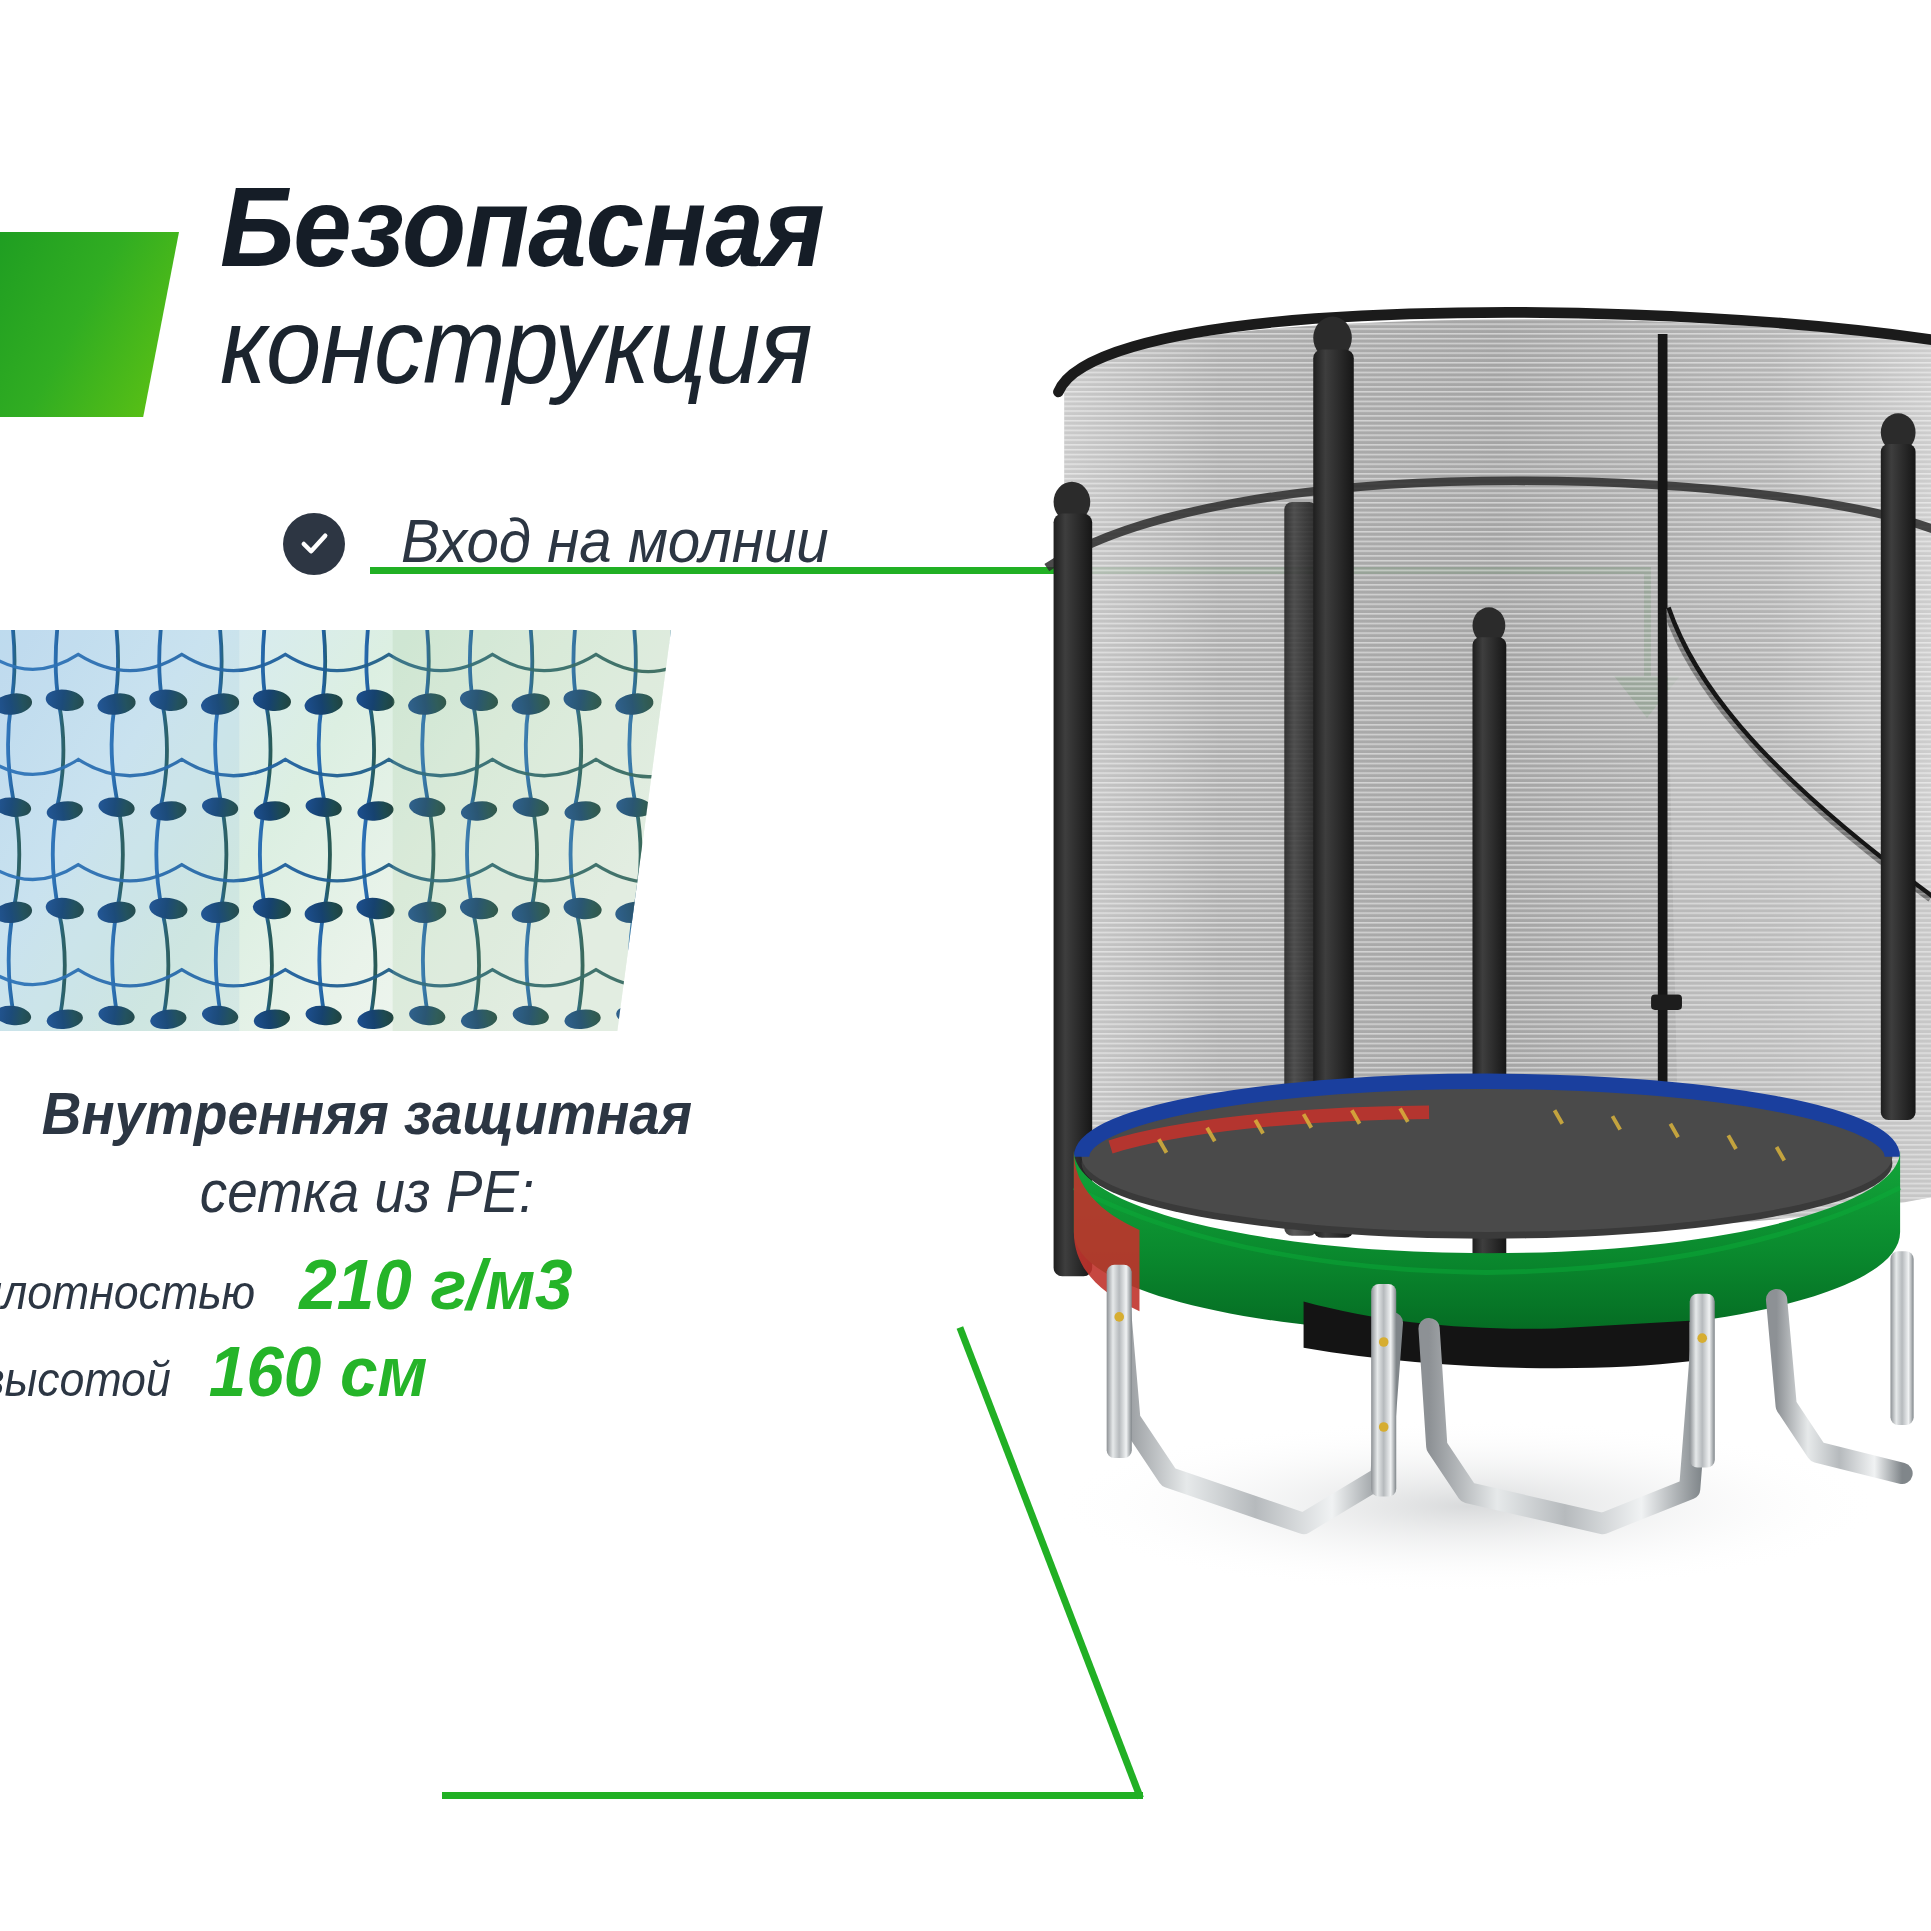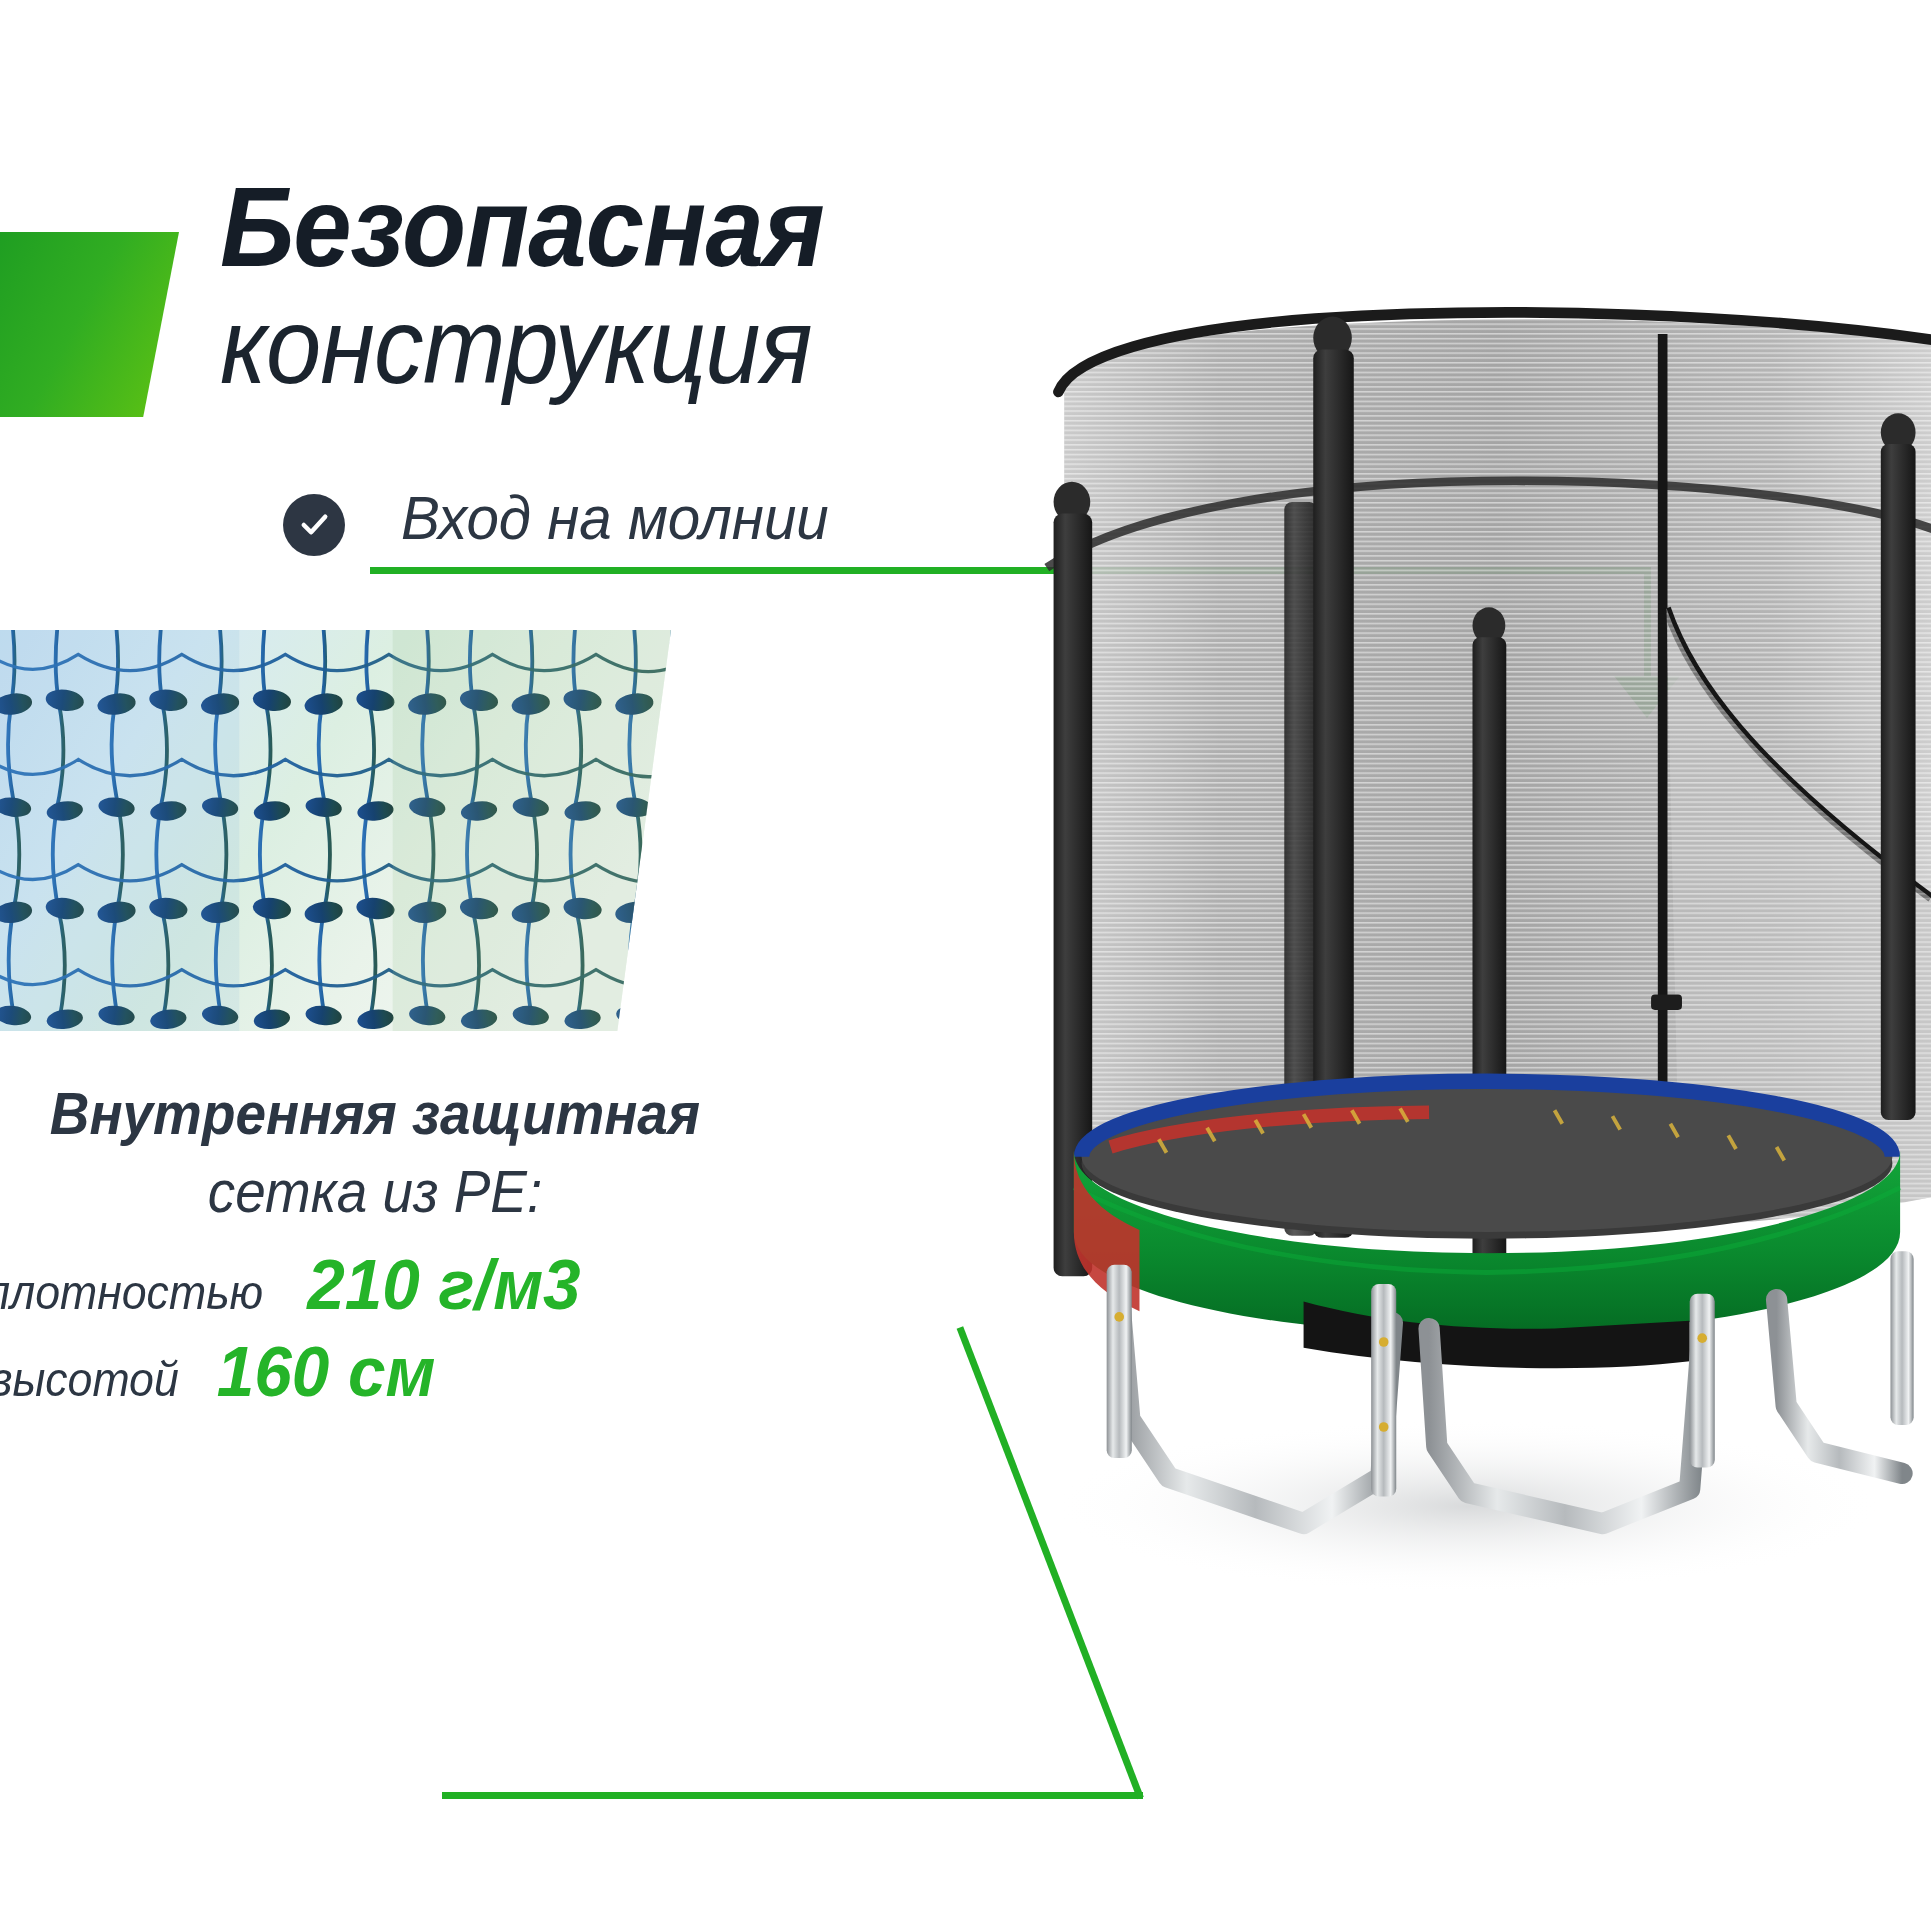--- a/index.html
+++ b/index.html
@@ -24,21 +24,21 @@
     color:#151d27;letter-spacing:-1px;transform:scaleX(.92);transform-origin:left center;
     white-space:nowrap;
   }
   .title-line2{
     font-size:108px;line-height:1.05;font-weight:normal;font-style:italic;
     color:#1b242e;letter-spacing:-1px;transform:scaleX(.92);transform-origin:left center;
     white-space:nowrap;margin-top:7.7px;
   }
 
   
-  .bullet{position:absolute;display:flex;align-items:flex-end;}
+  .bullet{position:absolute;display:flex;align-items:center;margin-top:23px;}
   .check-circle{
     width:62px;height:62px;border-radius:50%;background:#2d3643;
     flex:0 0 62px;display:flex;align-items:center;justify-content:center;
   }
   .check-circle svg{display:block;}
   .bullet-text{
     font-size:62px;line-height:1.22;font-style:italic;color:#2c3643;
     transform:scaleX(.94);transform-origin:left top;white-space:pre-line;
   }
 
@@ -68,21 +68,21 @@
     position:absolute;left:0;top:630px;width:671px;height:401px;
     clip-path:polygon(0 0, 100% 0, 92% 100%, 0 100%);
     overflow:hidden;
     background:
       linear-gradient(105deg,#cfe4f0 0%,#d9ecf3 30%,#dfeee4 58%,#eaf3ec 78%,#f2f6f2 100%);
   }
   .net-photo .knot-layer{position:absolute;inset:-9.7px;}
   .net-photo .knot-layer svg{width:100%;height:100%;display:block;}
 
   
-  .spec-block{position:absolute;left:8px;top:1081px;width:734px;}
+  .spec-block{position:absolute;left:0;top:1081px;width:734px;}
   .spec-l1{
     font-size:59px;font-weight:bold;font-style:italic;color:#2c3643;
     text-align:center;transform:scaleX(.93);white-space:nowrap;line-height:1.15;
   }
   .spec-l2{
     font-size:59px;font-weight:normal;font-style:italic;color:#2c3643;
     text-align:center;transform:scaleX(.93);white-space:nowrap;line-height:1.15;margin-top:9.7px;
   }
   .spec-row{
     display:flex;align-items:baseline;justify-content:flex-end;white-space:nowrap;

